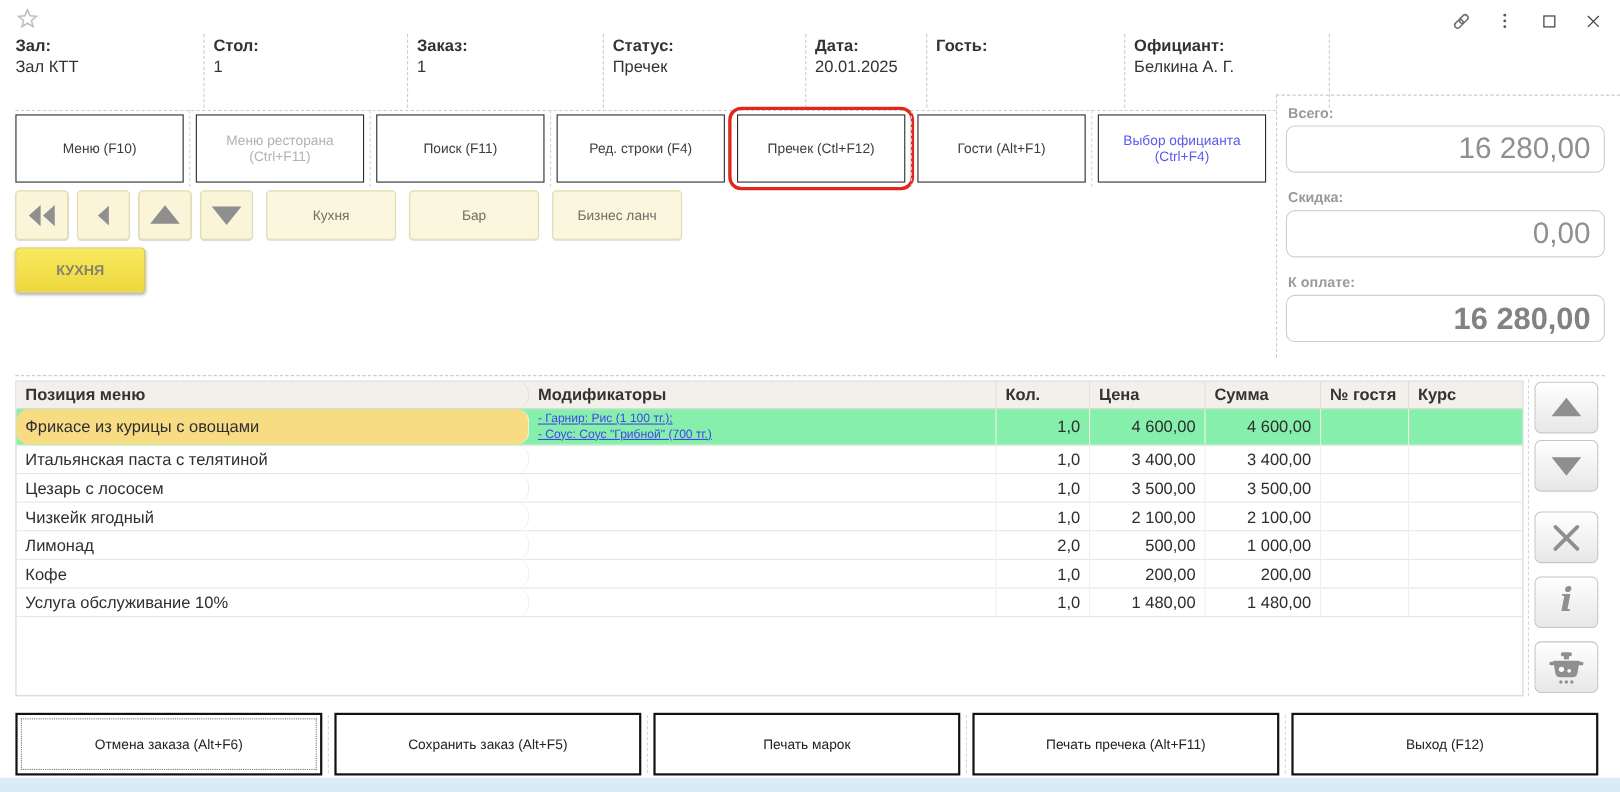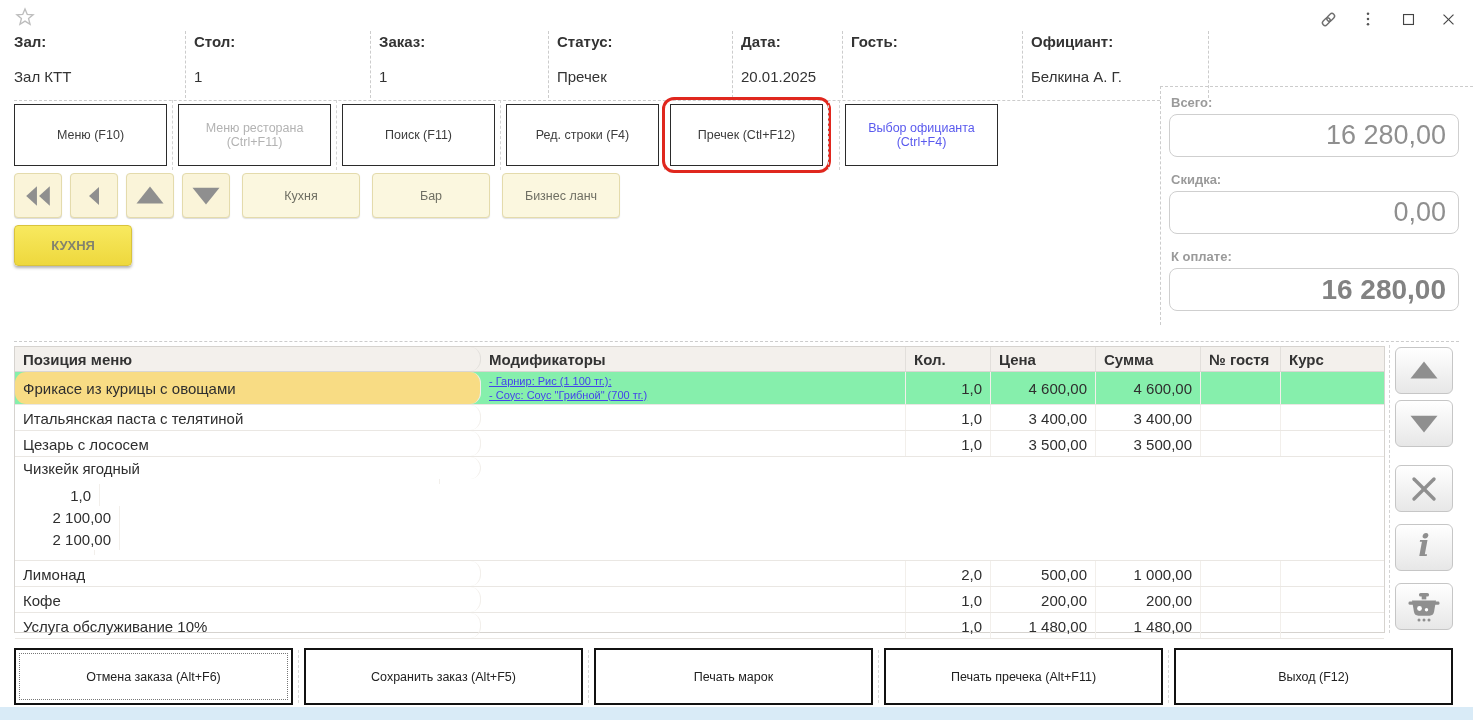--- a/index.html
+++ b/index.html
@@ -11,21 +11,21 @@
   }
   
   .star { position:absolute; left:14px; top:6px; width:24px; height:24px; }
   .winctrls { position:absolute; right:12px; top:6px; display:flex; gap:14px; align-items:center; }
   .winctrls .wbtn { width:26px; height:26px; display:flex; align-items:center; justify-content:center; cursor:pointer; }
 
   
   .fields { position:absolute; left:14px; top:31px; display:flex; height:67px; }
   .field { border-right:1px dashed #ccc; padding:2px 8px 0 0; }
   .field + .field { padding-left:8px; }
-  .field .flabel { font-weight:bold; font-size:15px; color:#333; margin-bottom:18px; }
+  .field .flabel { font-weight:bold; font-size:15px; color:#333; margin-bottom:2px; }
   .field .fvalue { font-size:15px; color:#333; min-height:16px; }
 
   .hsep-top { position:absolute; left:14px; width:1146px; top:100px; border-top:1px dashed #ccc; }
   .hsep-mid { position:absolute; left:14px; right:14px; top:341px; border-top:1px dashed #ccc; }
 
   
   .toolbar { position:absolute; left:14px; top:104px; display:flex; align-items:center; }
   .tb-wrap { position:relative; }
   .tb-btn {
     width:153px; height:62px; background:#fff; border:1px solid #2b2b2b;
@@ -191,20 +191,23 @@
     <div class="tb-sep"></div>
     <div class="tb-wrap">
       <button class="tb-btn">Ред. строки (F4)</button>
     </div>
     <div class="tb-sep"></div>
     <div class="tb-wrap">
       <button class="tb-btn">Пречек (Ctl+F12)</button>
       <div class="ring" style="border-color: rgb(224, 39, 30);"></div>
     </div>
     <div class="tb-sep"></div>
+    <div class="tb-wrap">
+      <button class="tb-btn">Гости (Alt+F1)</button>
+    </div>
     <div class="tb-sep"></div>
     <div class="tb-wrap">
       <button class="tb-btn link">Выбор официанта (Ctrl+F4)</button>
     </div>
   </div>
 
 <div class="totals">
   <div class="tlabel">Всего:</div>
   <div class="tfield">
     <span>16 280,00</span>
@@ -285,21 +288,21 @@
       </div>
       <div class="trow" style="min-height: 26px;">
         <div class="cell c0">Цезарь с лососем</div>
         <div class="cell c1"></div>
         <div class="cell c2 num">1,0</div>
         <div class="cell c3 num">3 500,00</div>
         <div class="cell c4 num">3 500,00</div>
         <div class="cell c5 num"></div>
         <div class="cell c6"></div>
       </div>
-      <div class="trow" style="min-height: 26px; flex-direction: column;">
+      <div class="trow" style="min-height: 26px;">
         <div class="cell c0">Чизкейк ягодный</div>
         <div class="cell c1"></div>
         <div class="cell c2 num">1,0</div>
         <div class="cell c3 num">2 100,00</div>
         <div class="cell c4 num">2 100,00</div>
         <div class="cell c5 num"></div>
         <div class="cell c6"></div>
       </div>
       <div class="trow" style="min-height: 26px;">
         <div class="cell c0">Лимонад</div>

